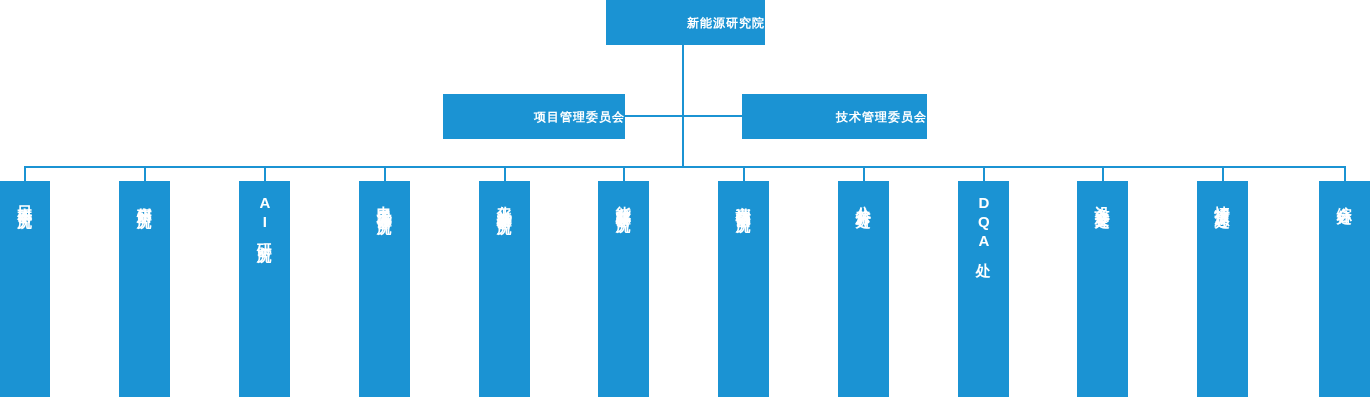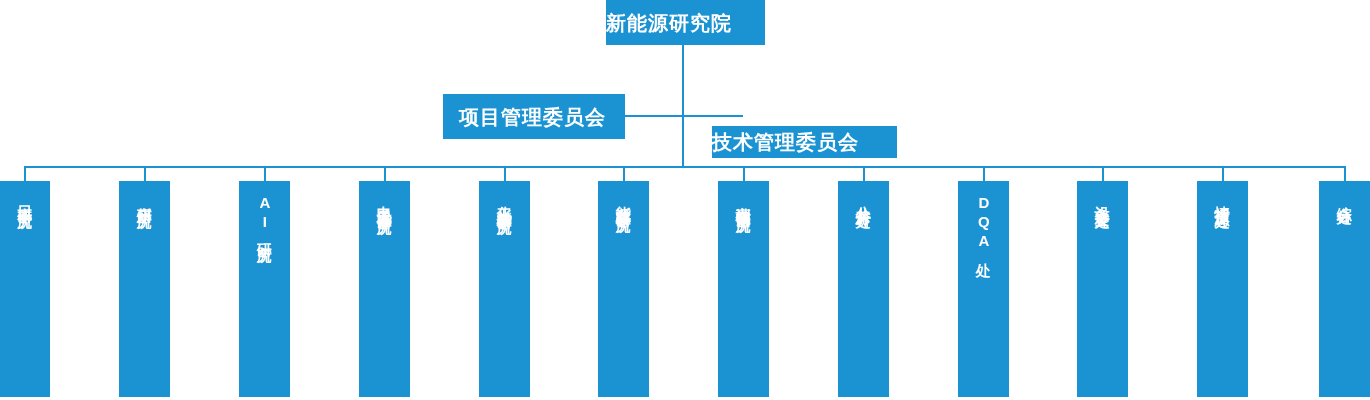--- a/index.html
+++ b/index.html
@@ -22,22 +22,22 @@
     background: #1b93d3;
     color: #ffffff;
     font-weight: bold;
     box-sizing: border-box;
   }
 
   
   .node-h {
     display: flex;
     align-items: center;
-    justify-content: flex-start;
-    font-size: 20px;
+    justify-content: flex-end;
+    font-size: 12px;
     letter-spacing: 1px;
     line-height: 1;
   }
 
   
   .node-v {
     display: flex;
     justify-content: center;
     padding-top: 13px;
   }
@@ -83,21 +83,21 @@
   <div class="line line-v" style="left:1222px; top:166px; height:15px;"></div>
   <div class="line line-v" style="left:1344px; top:166px; height:15px;"></div>
 
   <div class="node node-h" style="left:606px; top:0px; width:159px; height:45px;">
     <span>新能源研究院</span>
   </div>
 
   <div class="node node-h" style="left:443px; top:94px; width:182px; height:45px;padding-left:16px;">
     <span>项目管理委员会</span>
   </div>
-  <div class="node node-h" style="left:712px; top:94px; width:185px; height:32px;margin-top:32px;">
+  <div class="node node-h" style="left:742px; top:94px; width:185px; height:45px;">
     <span>技术管理委员会</span>
   </div>
 
   <div class="node node-v" style="left:0px; top:181px; width:50px; height:216px;">
     <span class="vlabel">日本研究所</span>
   </div>
 
   <div class="node node-v" style="left:119px; top:181px; width:51px; height:216px;">
     <span class="vlabel">广州研究所</span>
   </div>

